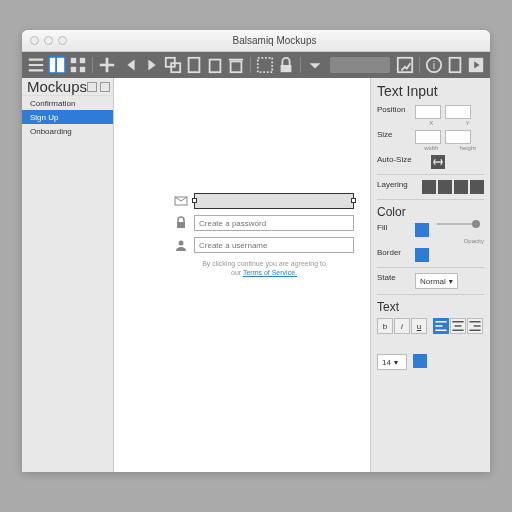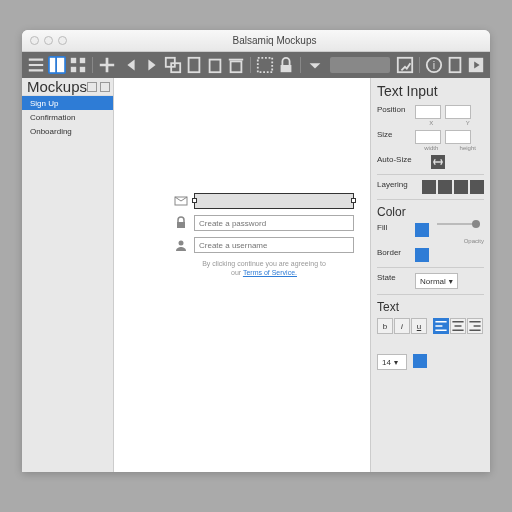--- a/index.html
+++ b/index.html
@@ -172,25 +172,25 @@
 
   <div class="content">
     <div class="sidebar">
       <div class="side-hdr">
         <span>Mockups</span>
         <div class="side-icons">
           <div class="si"></div>
           <div class="si"></div>
         </div>
       </div>
+      <div class="side-item">
+          <span>Confirmation</span>
+        </div>
       <div class="side-item sel">
           <span>Sign Up</span>
-        </div>
-      <div class="side-item">
-          <span>Confirmation</span>
         </div>
       <div class="side-item">
           <span>Onboarding</span>
         </div>
     </div>
 
     <div class="canvas">
       <div class="mockup">
         <div class="mrow">
           <div class="micon"><svg viewBox="0 0 14 14">

